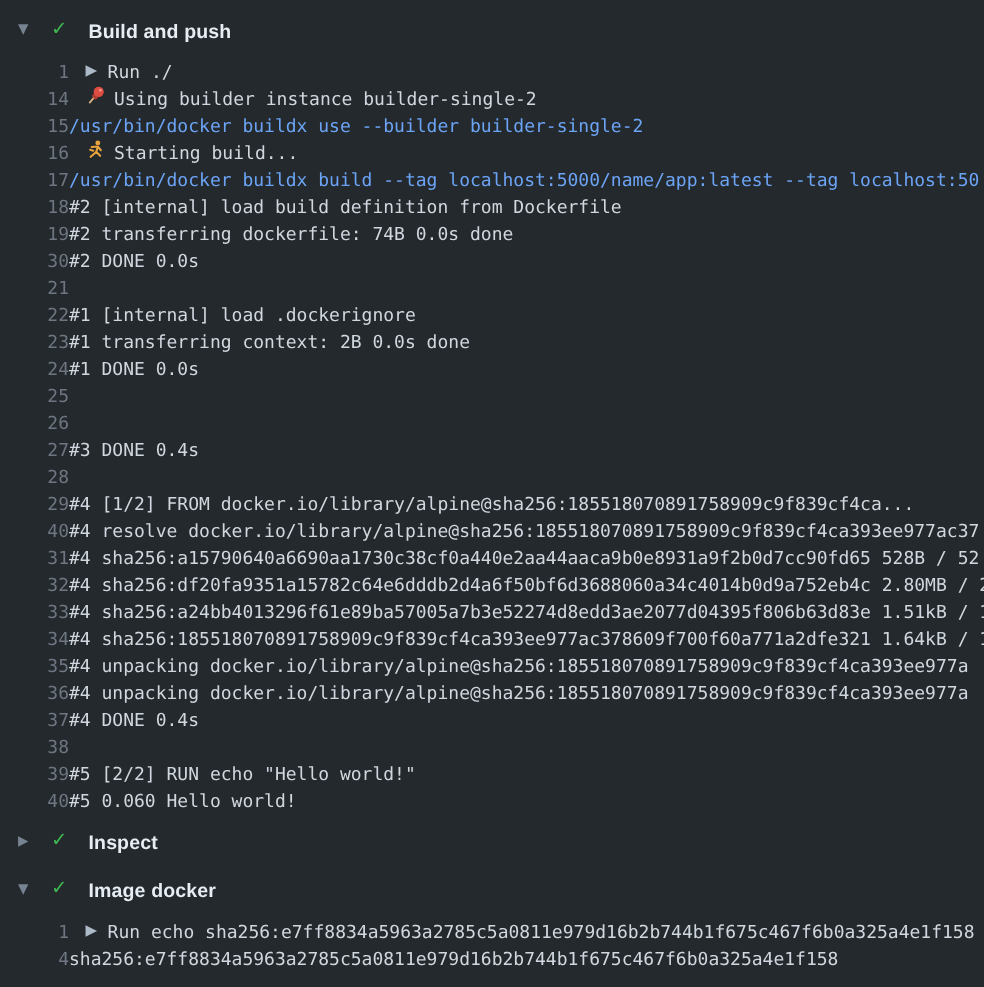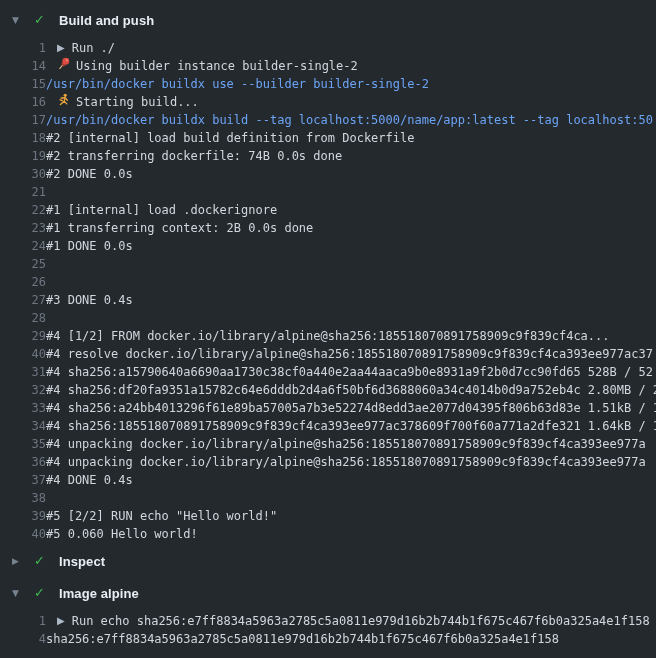--- a/index.html
+++ b/index.html
@@ -216,21 +216,21 @@
       <span class="check">✓</span>
       <span class="title">Inspect</span>
     </div>
 
   </section>
 
   <section class="section gap">
     <div class="section-header">
       <span class="caret">▼</span>
       <span class="check">✓</span>
-      <span class="title">Image alpine</span>
+      <span class="title">Image docker</span>
     </div>
     <div class="log">
   <div class="line">
     <span class="num">1</span>
     <span class="gcaret">▶</span><span class="content" style="margin-left: 7px;">Run echo sha256:e7ff8834a5963a2785c5a0811e979d16b2b744b1f675c467f6b0a325a4e1f158</span>
   </div>
 
   <div class="line">
     <span class="num">4</span>
     <span class="content">sha256:e7ff8834a5963a2785c5a0811e979d16b2b744b1f675c467f6b0a325a4e1f158</span>

